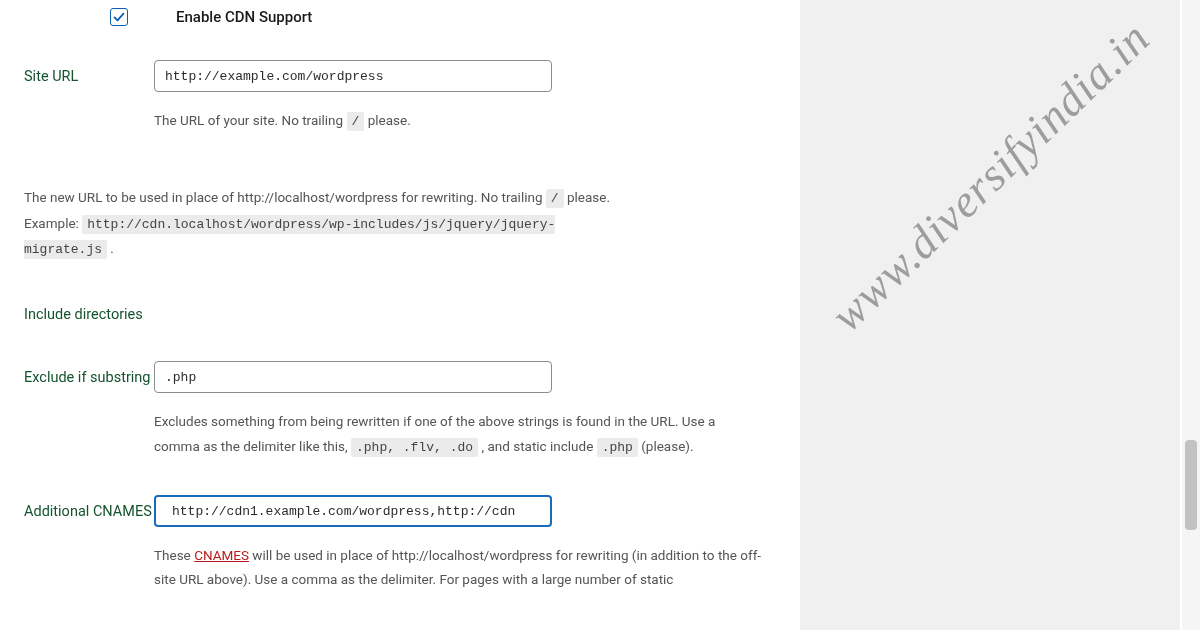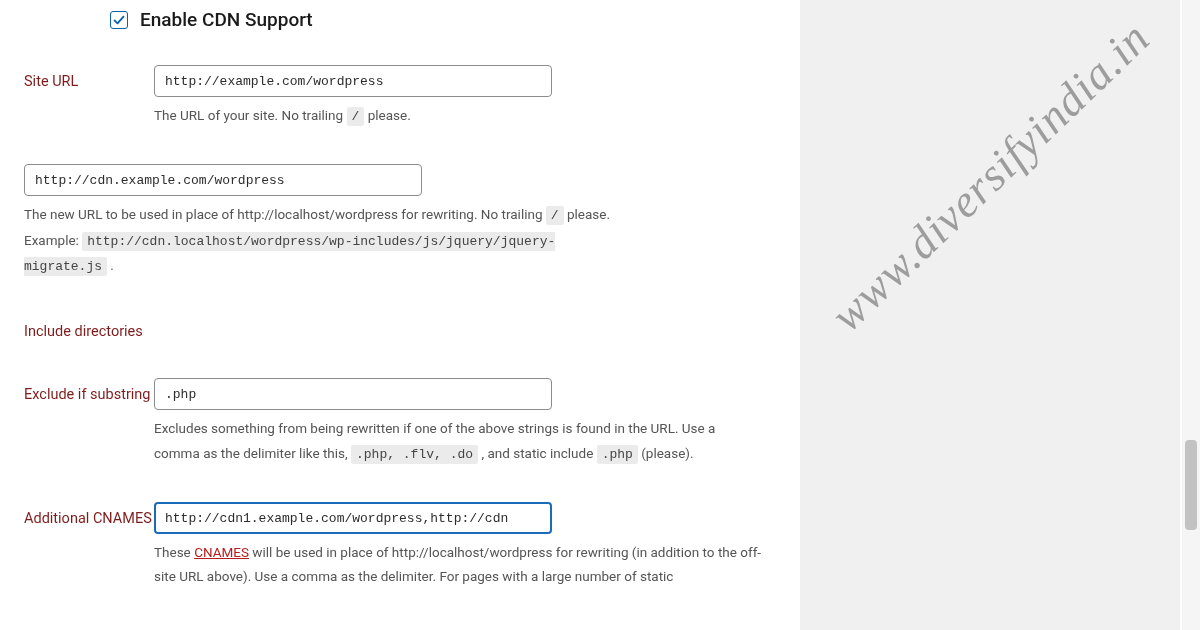--- a/index.html
+++ b/index.html
@@ -66,58 +66,59 @@
     border: 1.5px solid #0a5fb0;
     border-radius: 3px;
     display: flex;
     align-items: center;
     justify-content: center;
     margin-right: 12px;
     background: #fff;
   }
   .checkbox svg { width: 12px; height: 12px; }
   .enable-label {
-    font-size: 19px;
+    font-size: 15px;
     color: #1a1a1a;
     font-weight: 500;
+    margin-left: 36px;
   }
   .form-row {
     display: flex;
     align-items: flex-start;
     padding: 0 24px 0 24px;
     margin-bottom: 36px;
   }
   .form-label {
     width: 130px;
     padding-top: 6px;
     font-size: 14.5px;
-    color: #7f1d1d;
+    color: #14532d;
     line-height: 1.5;
   }
   .form-control {
     flex: 1;
   }
   input.text-in {
     width: 398px;
     height: 32px;
     border: 1px solid #8c8c8c;
     border-radius: 4px;
     padding: 0 10px;
     font-family: "SFMono-Regular", Menlo, Consolas, "Courier New", monospace;
     font-size: 13px;
     color: #2c2c2c;
     background: #fff;
     outline: none;
   }
   input.text-in.focused {
     border: 2px solid #1a6bb8;
-    padding: 0 9px;
+    padding: 0 16px;
   }
   .desc {
-    margin-top: 6px;
+    margin-top: 16px;
     font-size: 13.5px;
     color: #555;
     line-height: 1.8;
     max-width: 610px;
   }
   .desc a { color: #b91c1c; text-decoration: underline; cursor: pointer; }
   code.inline {
     font-family: "SFMono-Regular", Menlo, Consolas, "Courier New", monospace;
     font-size: 13px;
     background: #ebebeb;
@@ -162,21 +163,20 @@
       <div class="form-control">
         <input class="text-in" type="text" value="http://example.com/wordpress" style="">
         <div class="desc">
           <span>The URL of your site. No trailing </span><code class="inline">/</code><span> please.</span>
         </div>
       </div>
     </div>
 
     <div class="form-row">
       <div class="form-control">
-        <input class="text-in" type="text" value="http://cdn.example.com/wordpress" style="">
         <div class="desc">
           <span>The new URL to be used in place of http://localhost/wordpress for rewriting. No trailing </span><code class="inline">/</code><span> please.</span><br>
           <span>Example: </span><code class="inline">http://cdn.localhost/wordpress/wp-includes/js/jquery/jquery-migrate.js</code><span> .</span>
         </div>
       </div>
     </div>
 
     <div class="form-row">
       <div class="form-label">Include directories</div>
     </div>

